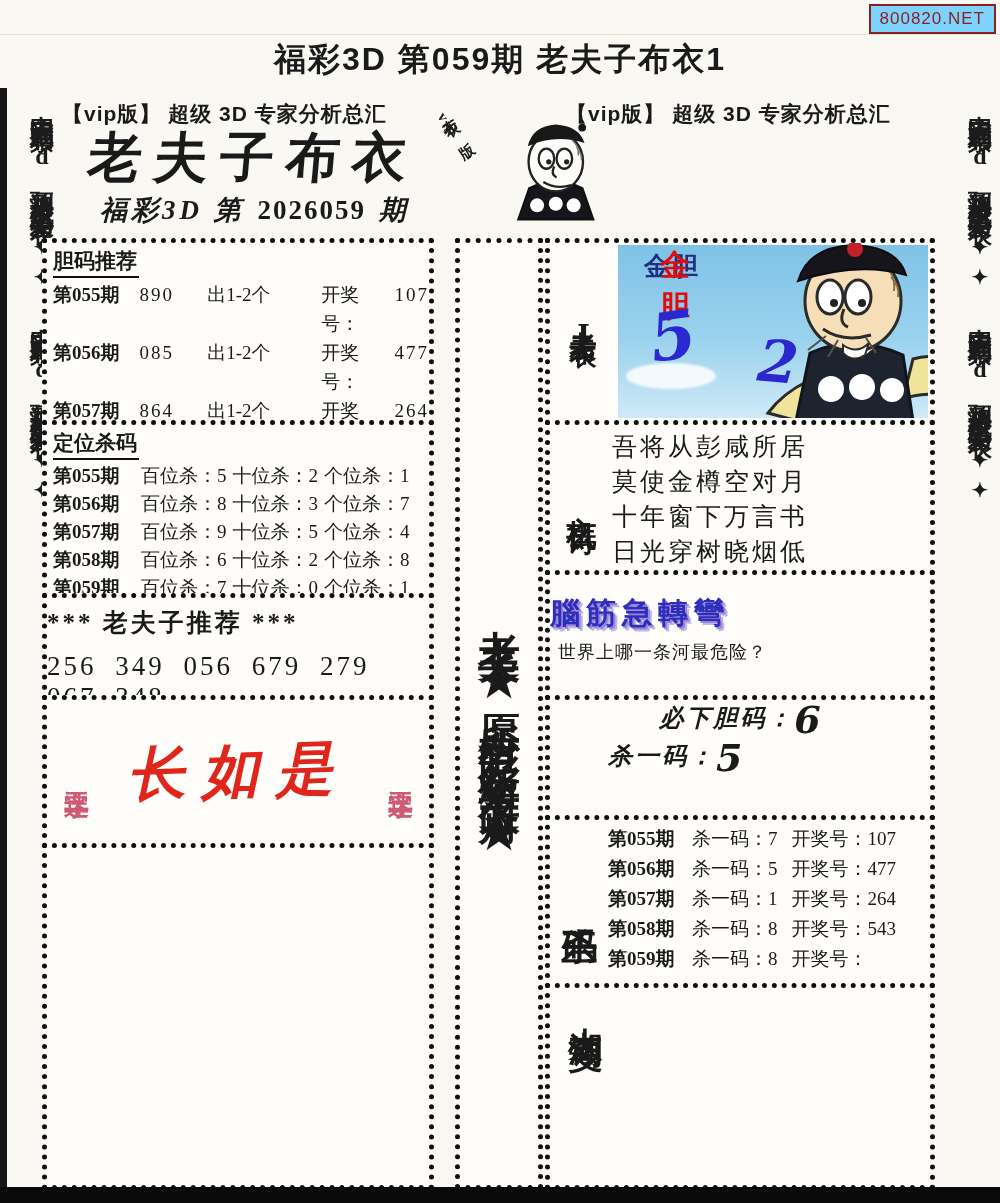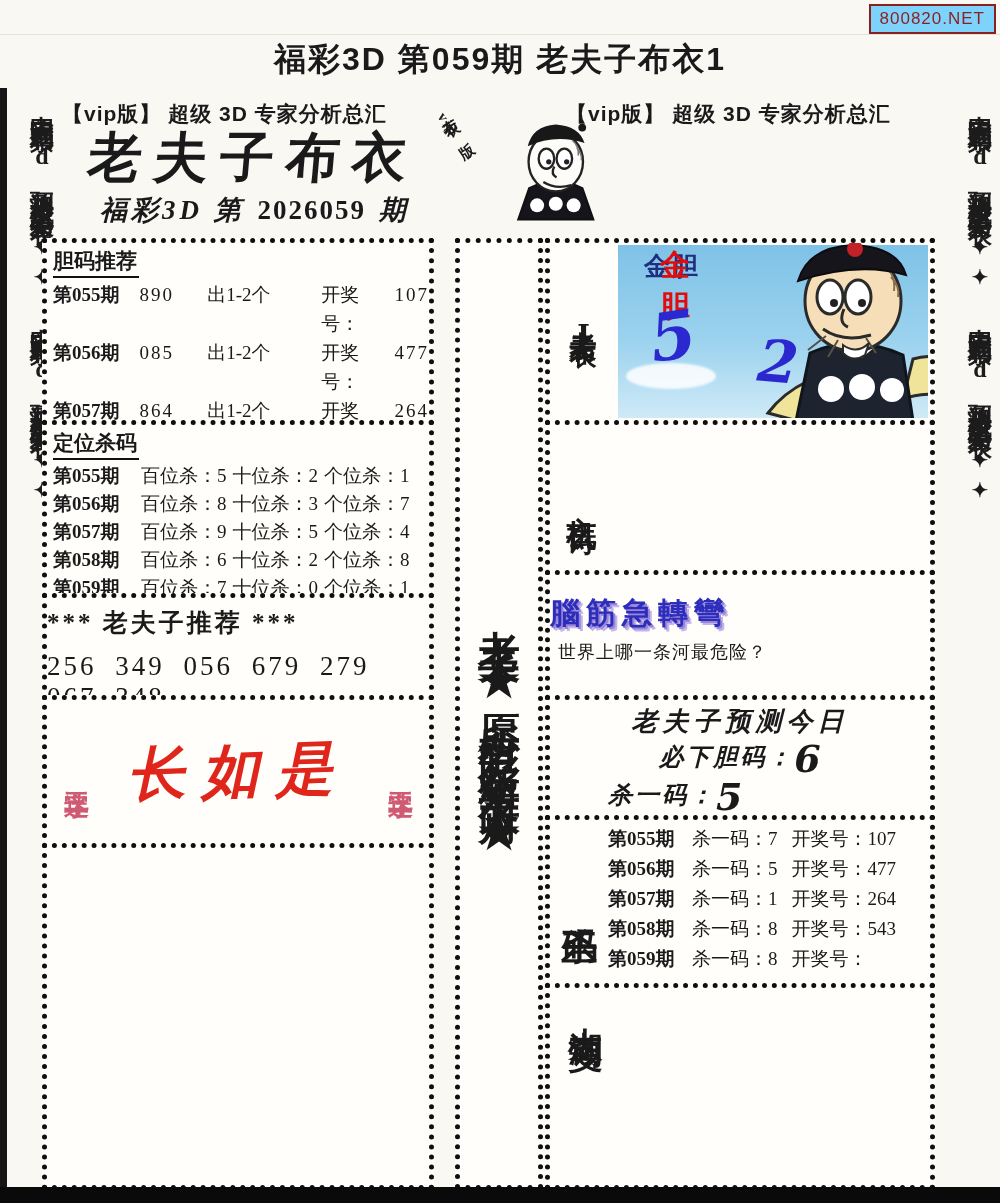--- a/index.html
+++ b/index.html
@@ -296,29 +296,34 @@
         <path d="M146,68 q-6,14 4,18" stroke="#2a2a2a" stroke-width="3" fill="none"></path>
         <path d="M125,88 q20,14 48,6" stroke="#2a2a2a" stroke-width="3" fill="none"></path>
         <path d="M128,95 l-18,14 M140,99 l-10,17 M168,97 l10,15" stroke="#55504a" stroke-width="2" fill="none"></path>
         <path d="M145,104 q14,10 26,-2 l-4,12 q-12,8 -22,-2 Z" fill="#fff" stroke="#2a2a2a" stroke-width="2"></path>
       </svg>
     </div>
   </div>
 
   <div class="box xuanji" style="height:155px;">
     <span class="v-label">玄机诗</span>
+    <div class="poem">
+      <div>吾将从彭咸所居</div>
+      <div>莫使金樽空对月</div>
+      <div>十年窗下万言书</div>
+      <div>日光穿树晓烟低</div>
+    </div>
   </div>
 
   <div class="box naojin" style="height:130px;">
     <div class="nj-title">腦筋急轉彎</div>
     <div class="nj-q">世界上哪一条河最危险？</div>
   </div>
 
   <div class="box yuce" style="height:125px;">
-    <div class="yc-title">老夫子预测今日</div>
     <div class="yc-line">
       <span>必下胆码：</span><span class="hand">6</span>
     </div>
     <div class="yc-line" style="text-align:left; padding-left:58px;">
       <span>杀一码：</span><span class="hand">5</span>
     </div>
   </div>
 
   <div class="box shamawang" style="height:173px;">
     <span class="v-label">杀码王</span>

